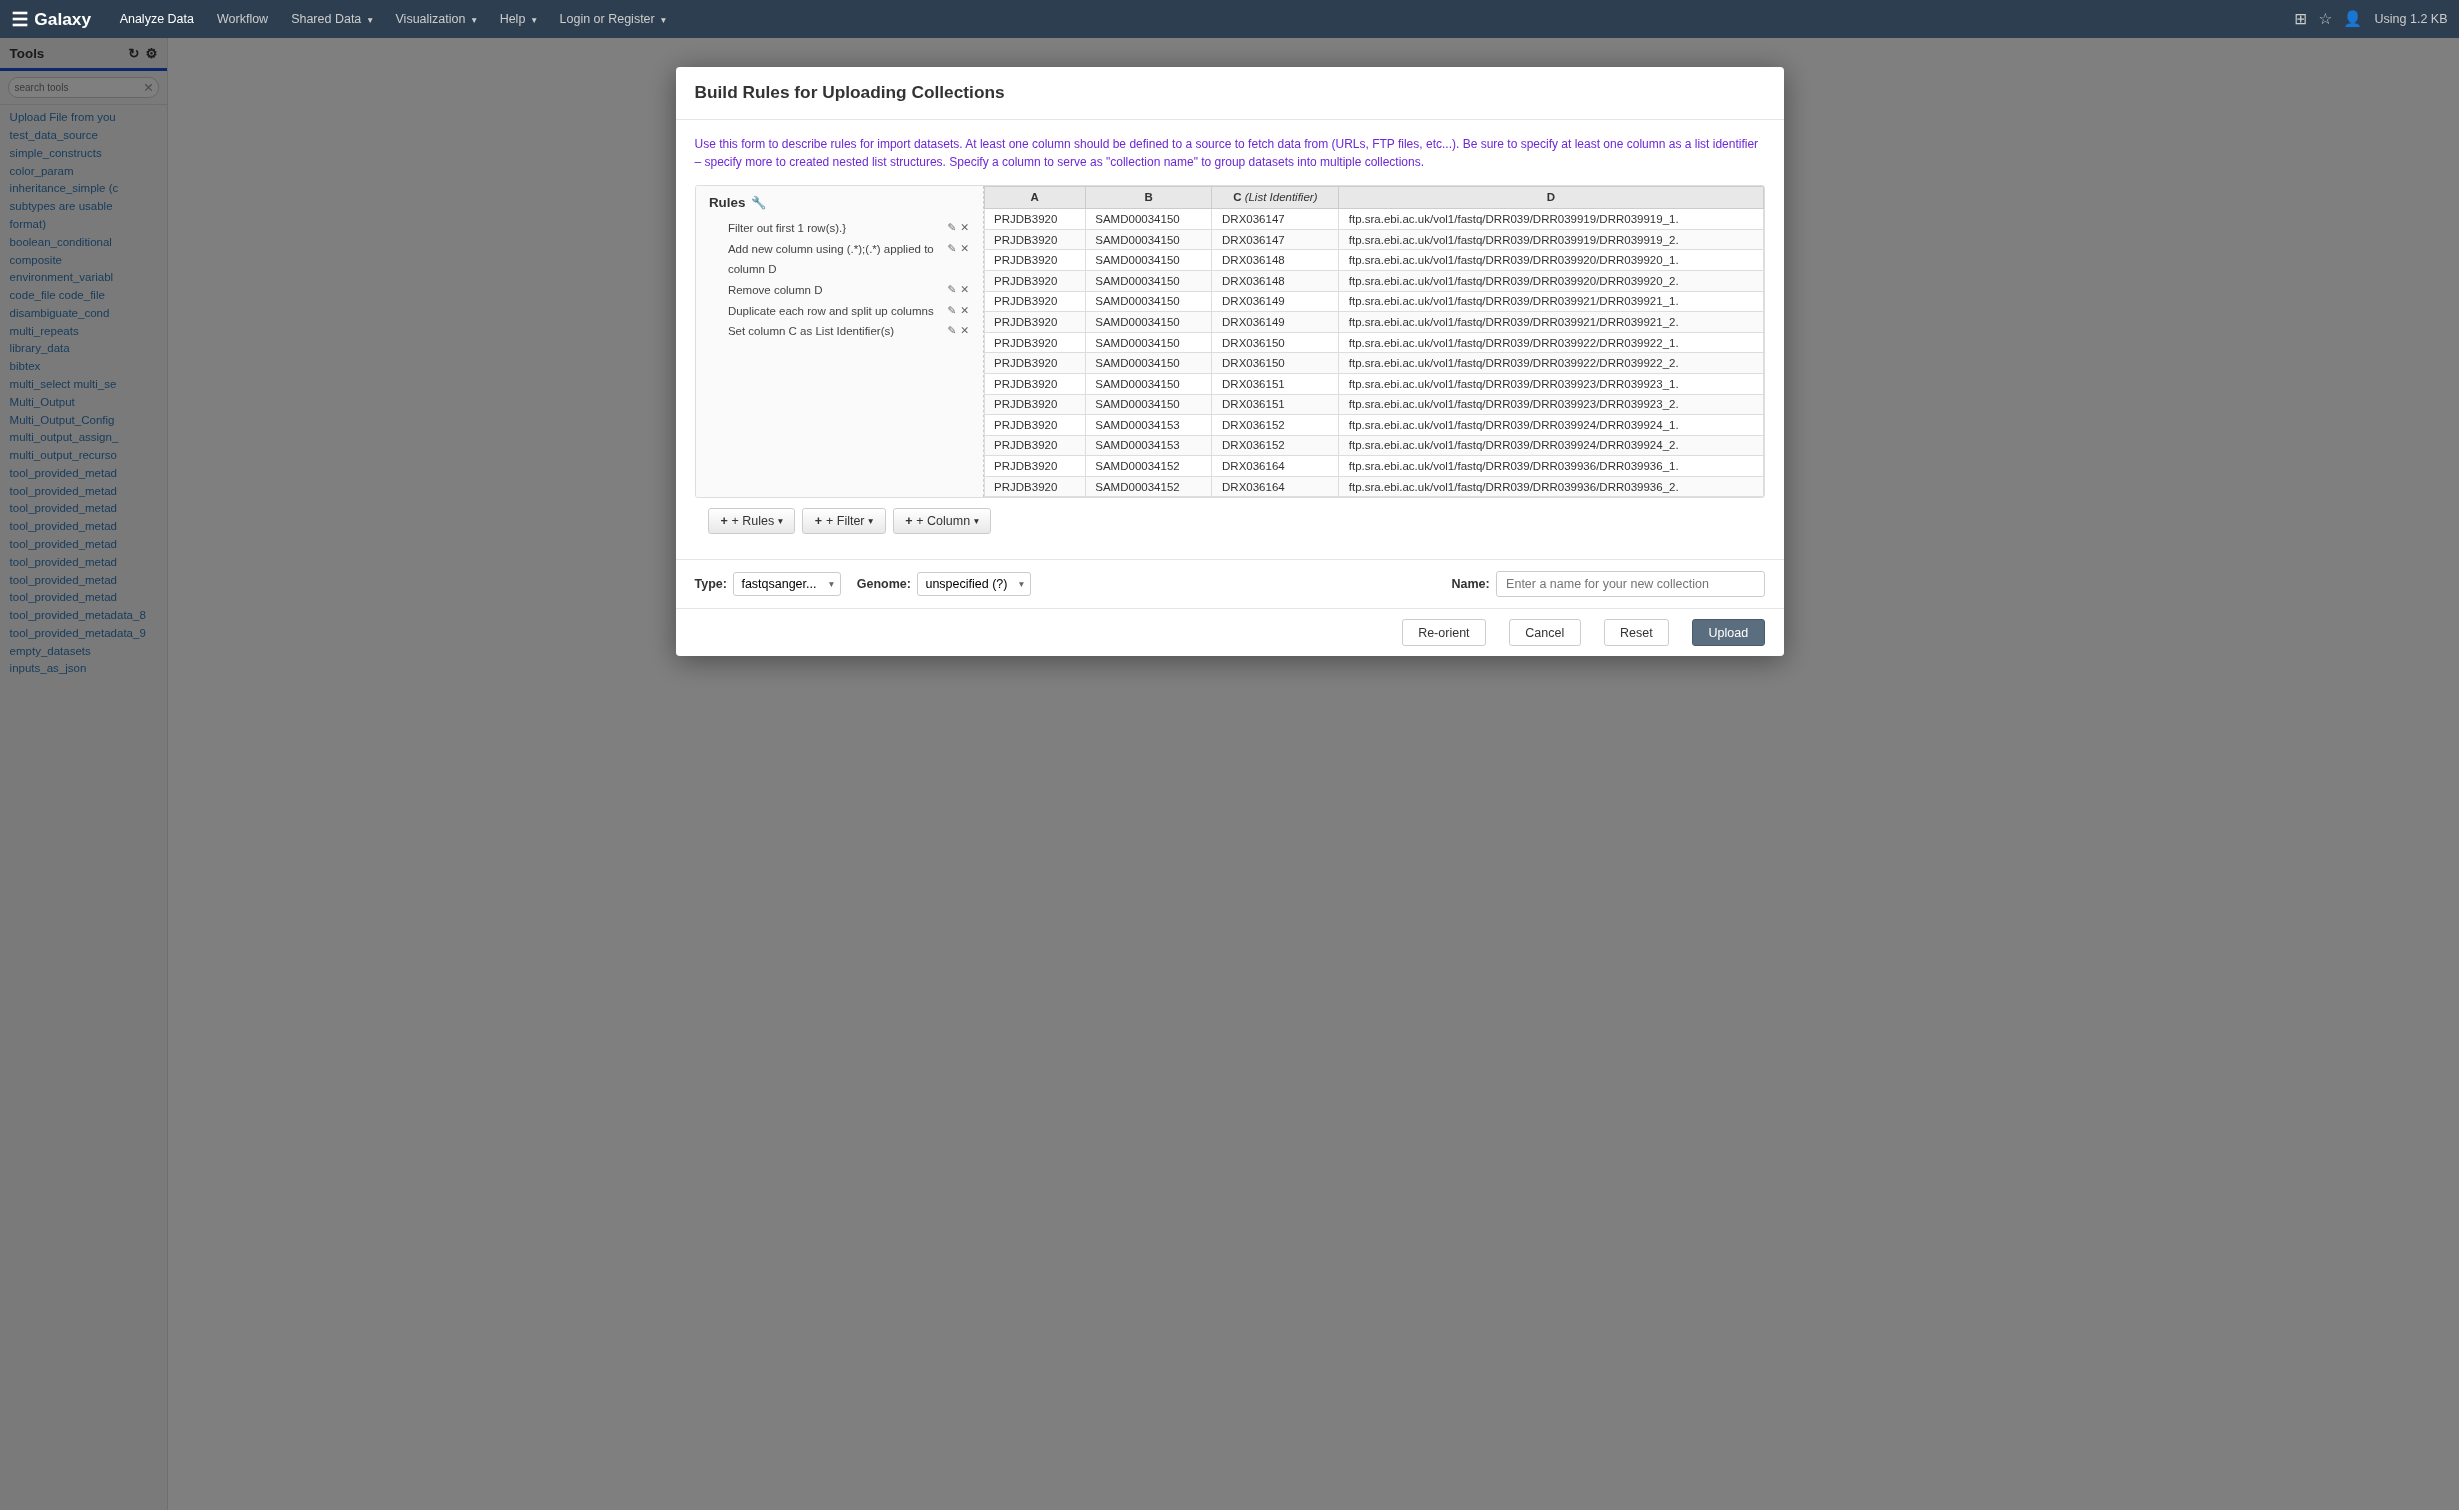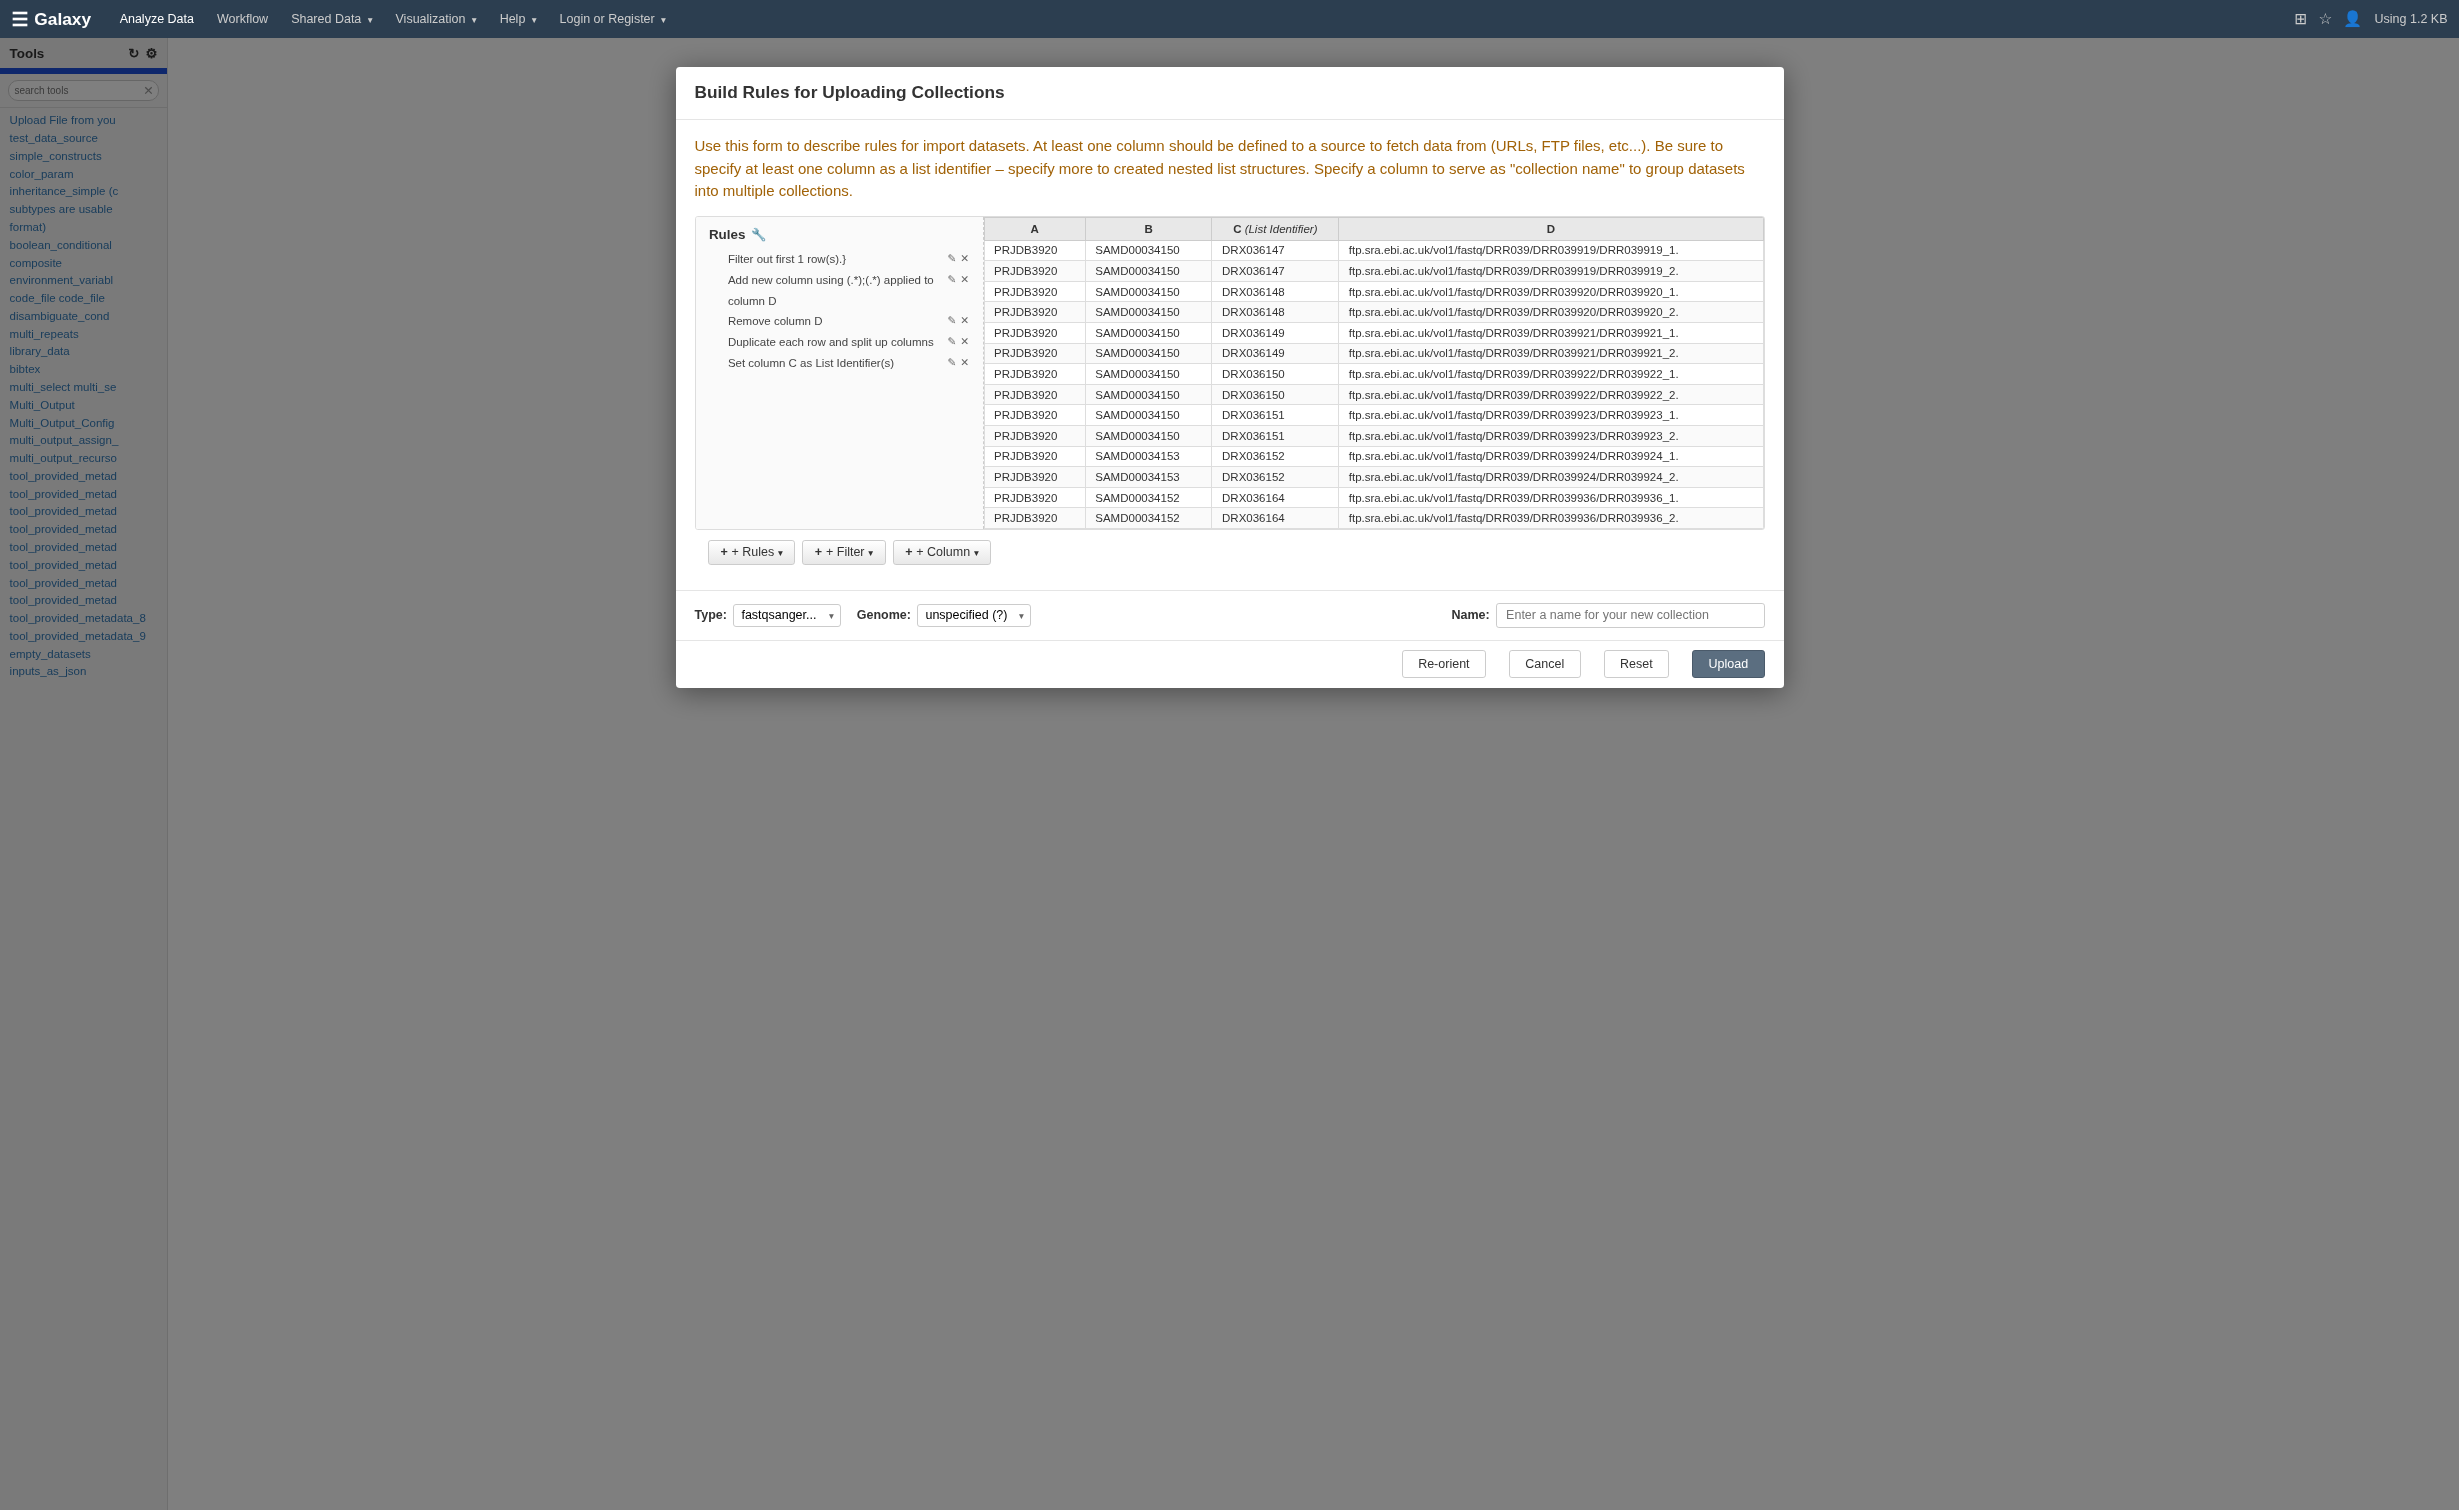--- a/index.html
+++ b/index.html
@@ -69,21 +69,21 @@
       flex-shrink: 0;
       position: relative;
     }
     .sidebar-header {
       display: flex;
       align-items: center;
       justify-content: space-between;
       padding: 7.7px 9.6px;
       font-weight: bold;
       font-size: 13.4px;
-      border-bottom: 6px solid #1d4ed8;
+      border-bottom: 3px solid #1d4ed8;
       background: #f0f0f0;
     }
     .sidebar-header-icons { display: flex; gap: 5.8px; }
     .sidebar-search {
       padding: 5.8px 7.7px;
       border-bottom: 1px solid #ddd;
       position: relative;
     }
     .sidebar-search input {
       width: 100%;
@@ -151,22 +151,22 @@
     }
     .modal-title {
       font-size: 17.3px;
       font-weight: bold;
       color: #333;
     }
     .modal-body {
       padding: 15.4px 19px;
     }
     .modal-description {
-      font-size: 15px;
-      color: #a16207;
+      font-size: 12px;
+      color: #6d28d9;
       line-height: 1.5;
       margin-bottom: 13.4px;
     }
 
     
     .rules-data-container {
       display: flex;
       gap: 0;
       border: 1px solid #ddd;
       border-radius: 2.9px;

